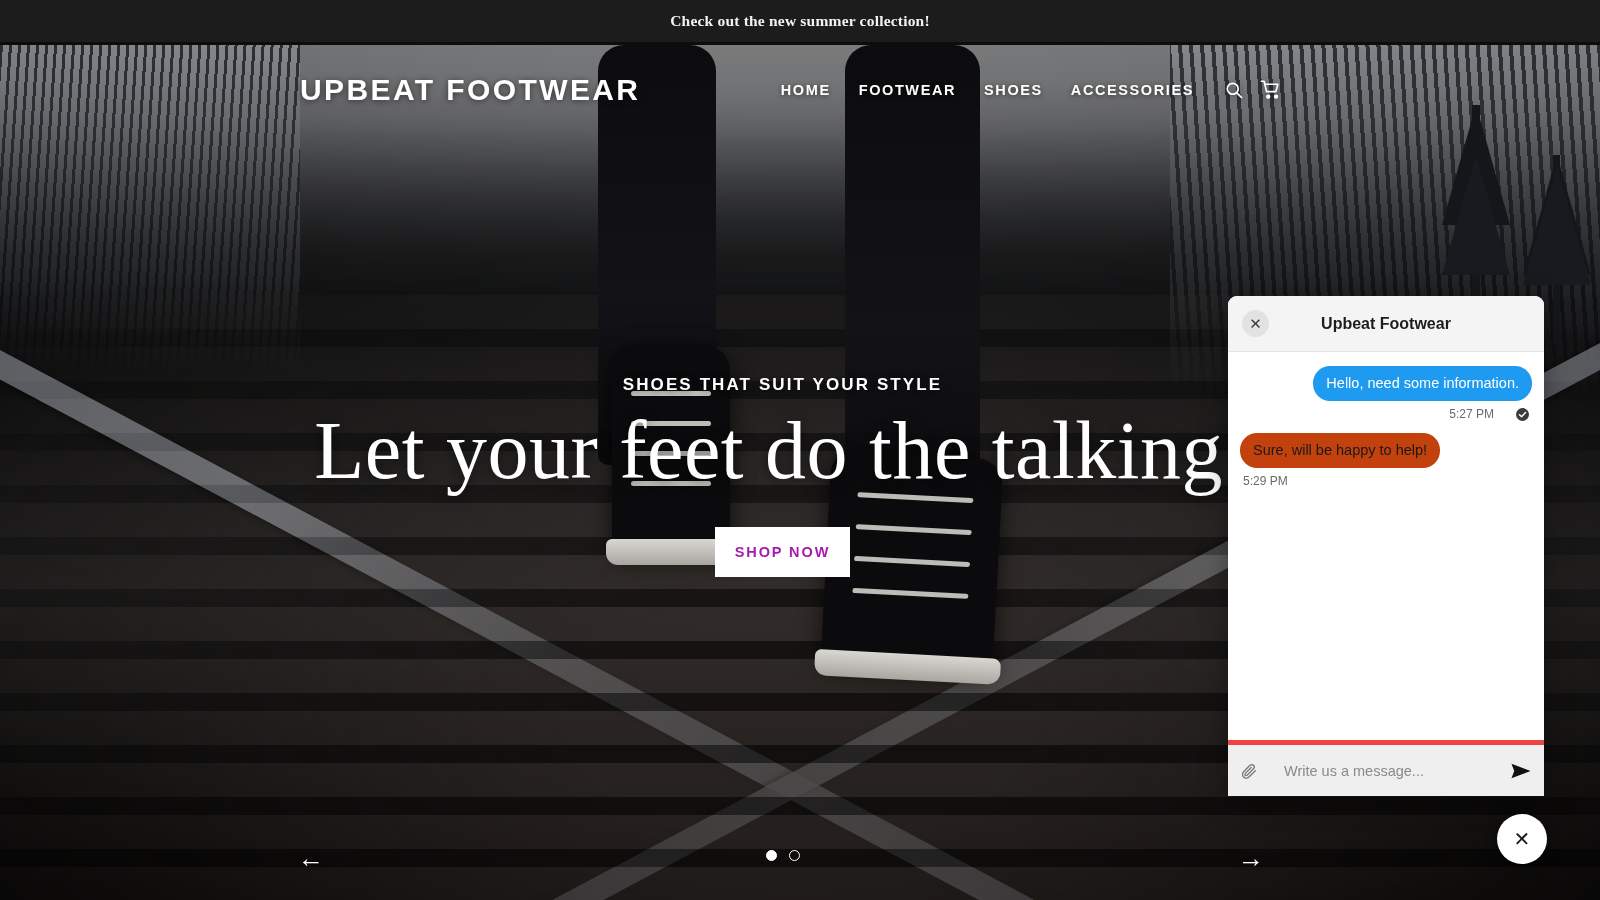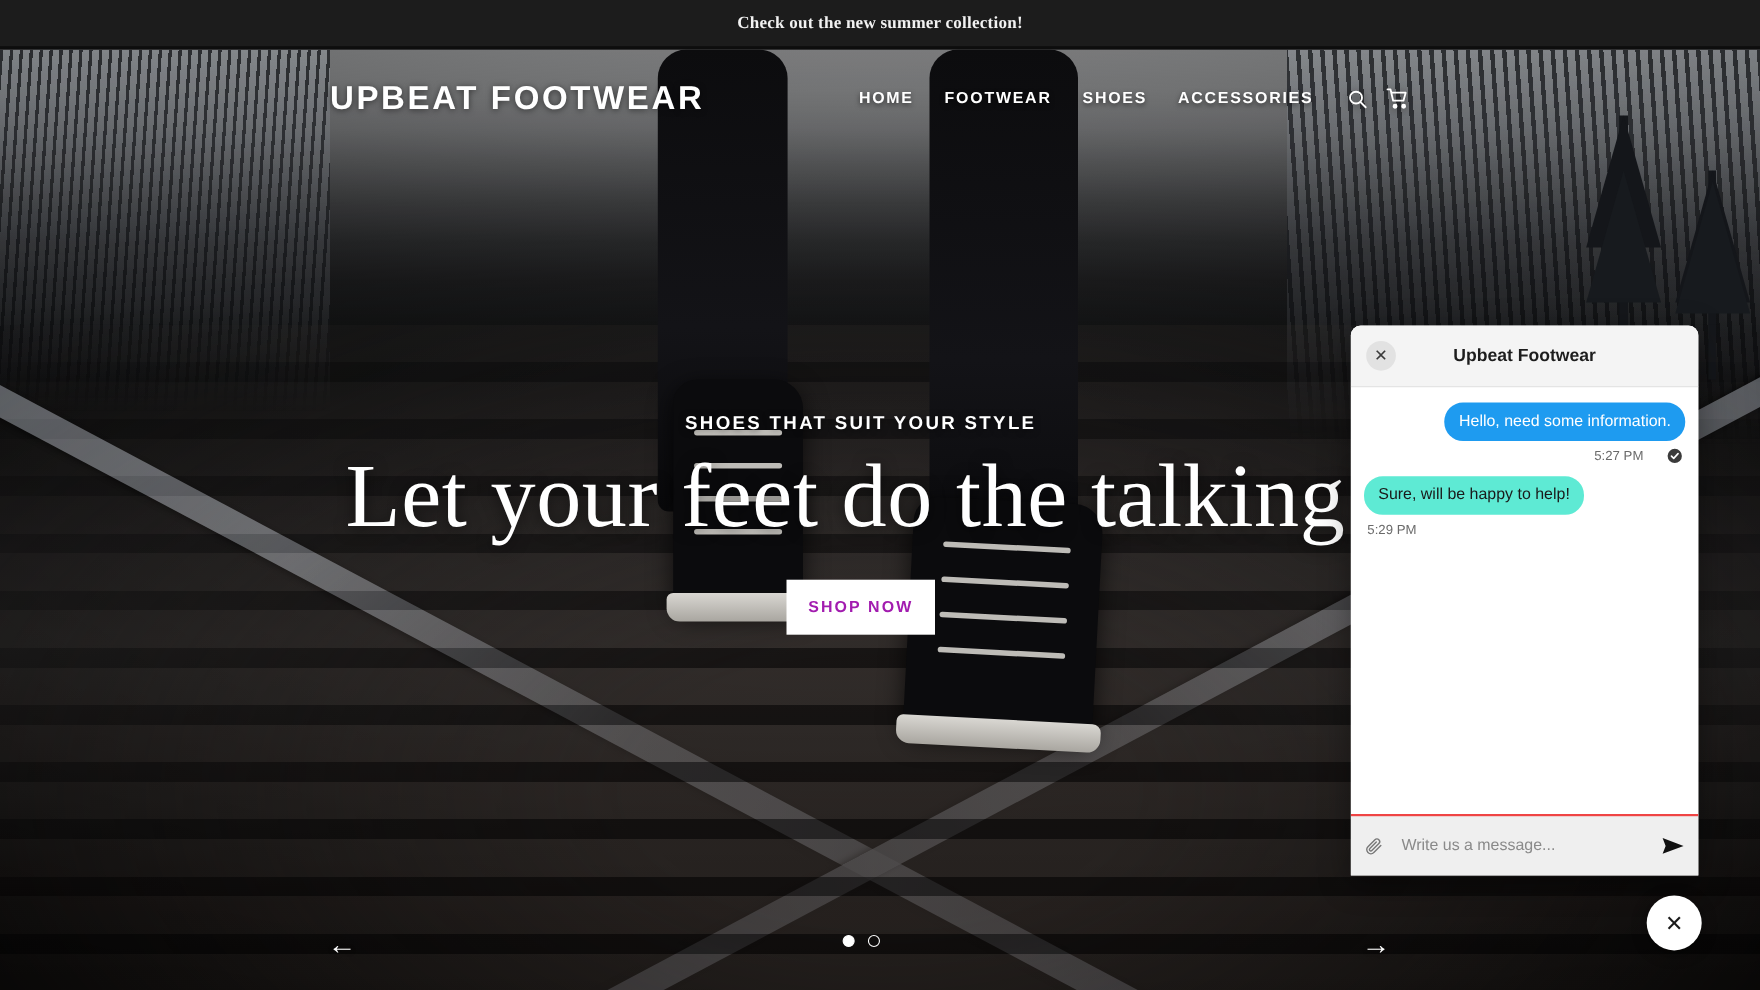--- a/index.html
+++ b/index.html
@@ -210,35 +210,35 @@
   .chat-body { flex: 1 1 auto; background: #fff; padding: 14px 12px 6px; overflow: hidden; }
 
   .msg-row { display: flex; flex-direction: column; margin-bottom: 2px; }
   .msg-row.out { align-items: flex-end; justify-content: flex-end; }
   .msg-row.in  { align-items: flex-start; }
   .bubble {
     max-width: 228px; padding: 8px 13px; border-radius: 17px;
     font-size: 14.5px; line-height: 1.3; word-wrap: break-word;
   }
   .bubble.out { background: #1e9bf0; color: #fff; }
-  .bubble.in  { background: #5eead4; color: #1a1a1a; }
+  .bubble.in  { background: #c2410c; color: #1a1a1a; }
   .meta {
     display: flex; align-items: flex-end; gap: 22px;
     font-size: 12px; color: #6a6a6a; margin: 6px 3px 12px;
   }
   .tick {
     width: 13px; height: 13px; border-radius: 50%;
     background: #3b3b3b; display: inline-flex;
     align-items: center; justify-content: center;
   }
 
   .chat-input {
     flex: 0 0 auto; height: 56px; background: #efefef;
-    border-top: 2px solid #ef4444;
-    display: flex; align-items: center; padding: 0 12px; gap: 16px;
+    border-top: 5px solid #ef4444;
+    display: flex; align-items: center; padding: 0 12px; gap: 26px;
   }
   .clip, .send { cursor: pointer; display: flex; align-items: center; color: #777; }
   .send { color: #111; margin-left: auto; }
   .msg-field {
     flex: 1 1 auto; border: none; outline: none; background: transparent;
     font-size: 14.5px; color: #3a3a3a; font-family: "Liberation Sans", sans-serif;
   }
   .msg-field::placeholder { color: #8a8a8a; }
 
   

